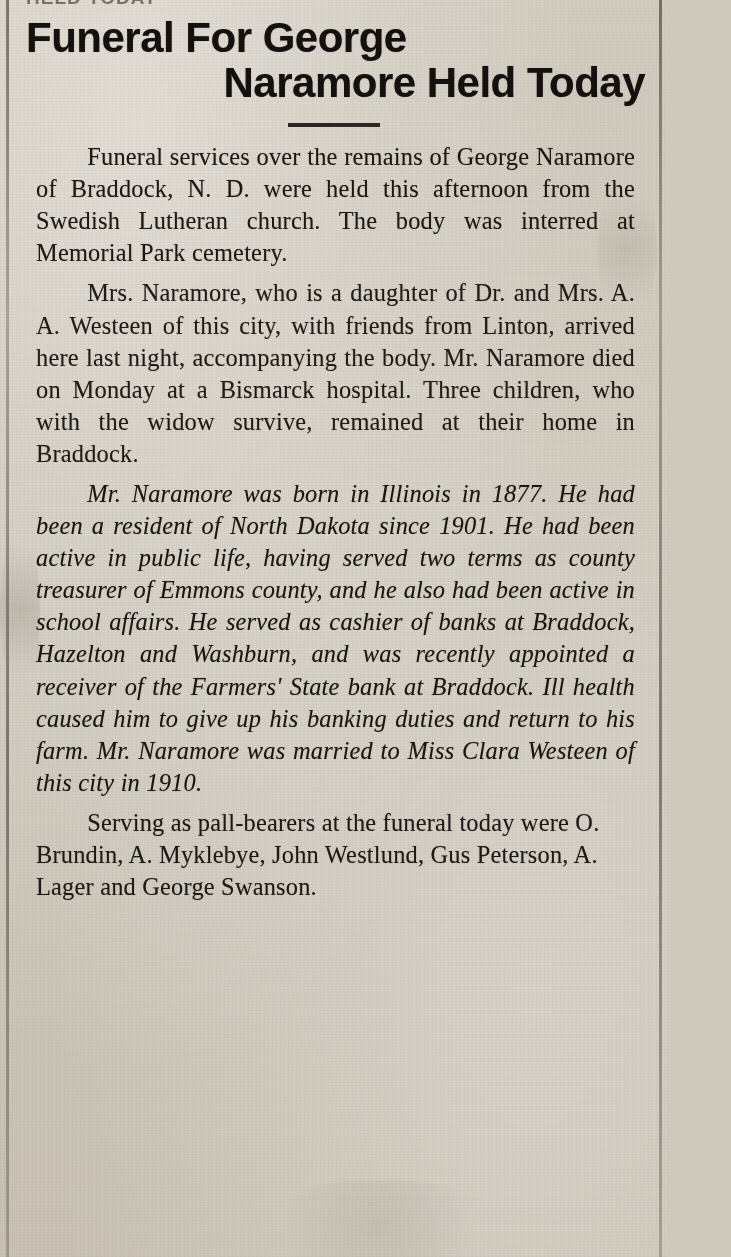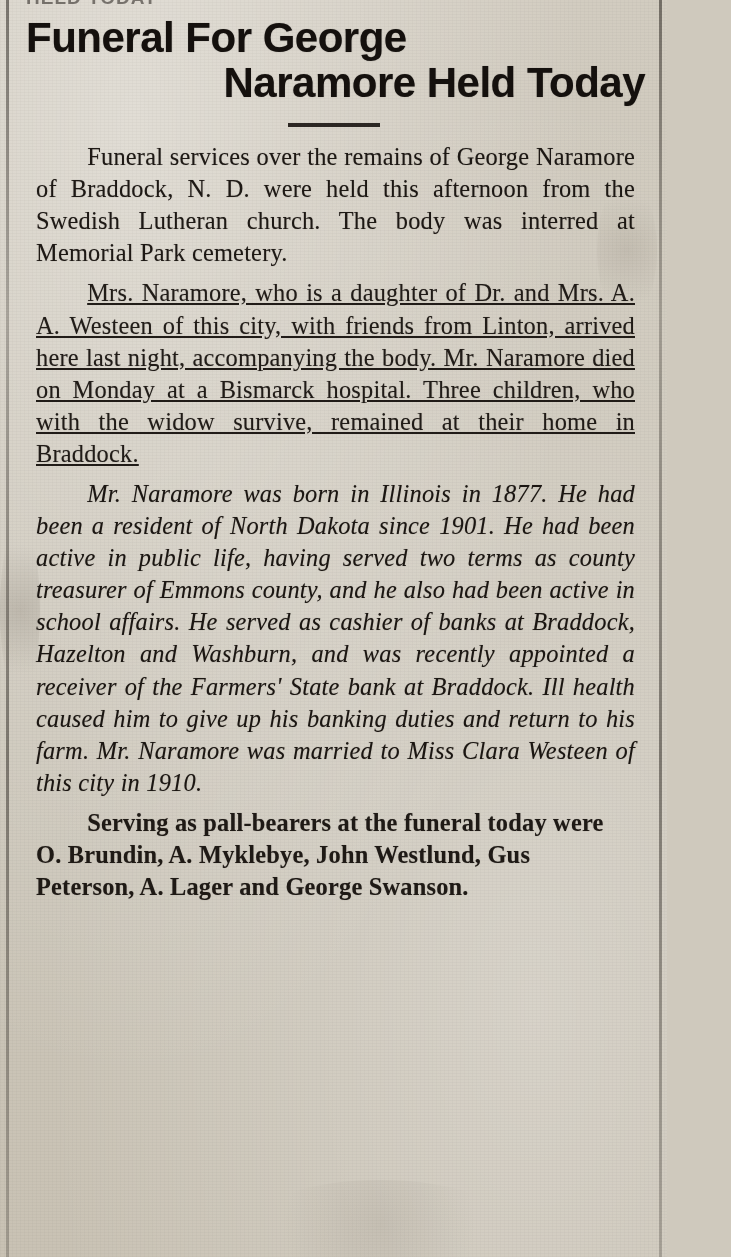--- a/index.html
+++ b/index.html
@@ -105,28 +105,27 @@
     letter-spacing: 0.2px;
     margin: 0 6px 0 10px;
     text-shadow: 0 0 1px rgba(25,20,16,0.35);
   }
   .article p {
     margin: 8px;
     text-indent: 2.1em;
   }
   .article p:last-child {
     text-align: justify;
-    font-weight: bold;
   }
   .article p.last {
     text-align: left;
   }
   
   .p1 { opacity: 0.97; }
-  .p2 { opacity: 0.95; text-decoration: underline; }
+  .p2 { opacity: 0.95; }
   .p3 { opacity: 0.98; font-style: italic; }
   .p4 { opacity: 0.96; }
 
   
   .smudge {
     position: absolute;
     border-radius: 50%;
     pointer-events: none;
   }
   .s1 { left: 0px; top: 520px; width: 40px; height: 180px; background: radial-gradient(circle, rgba(90,80,70,0.18), rgba(0,0,0,0) 70%); }

